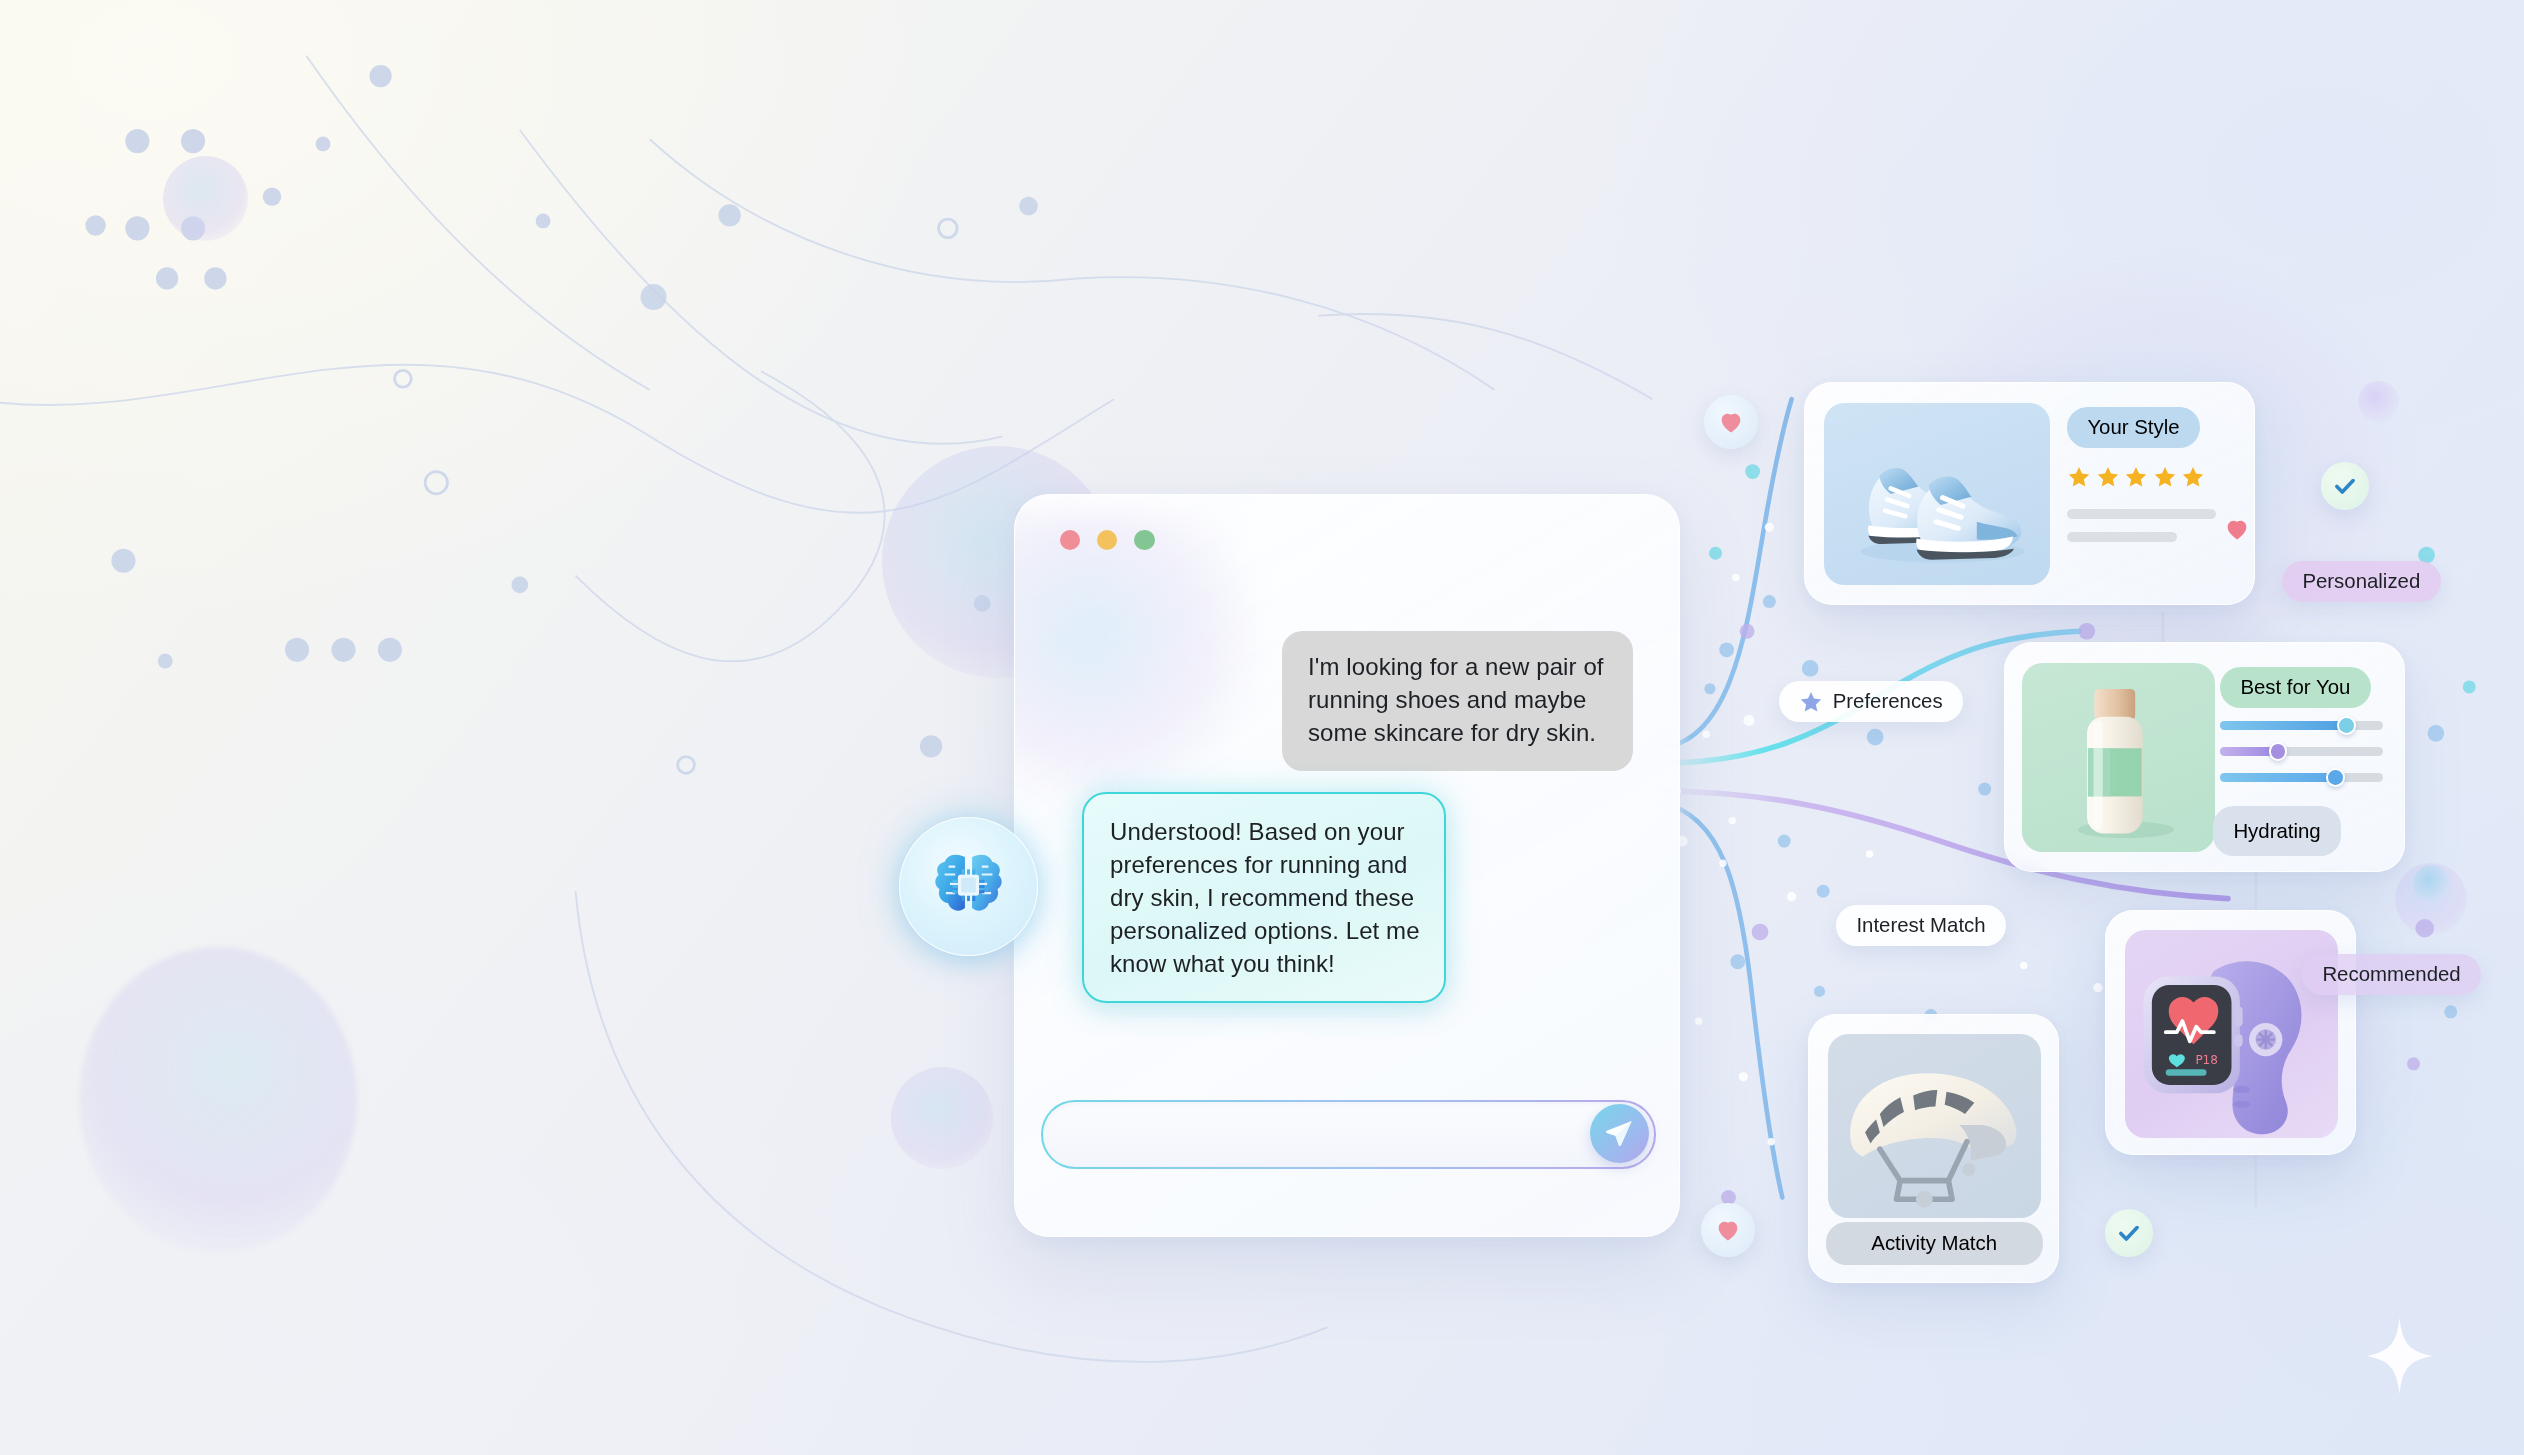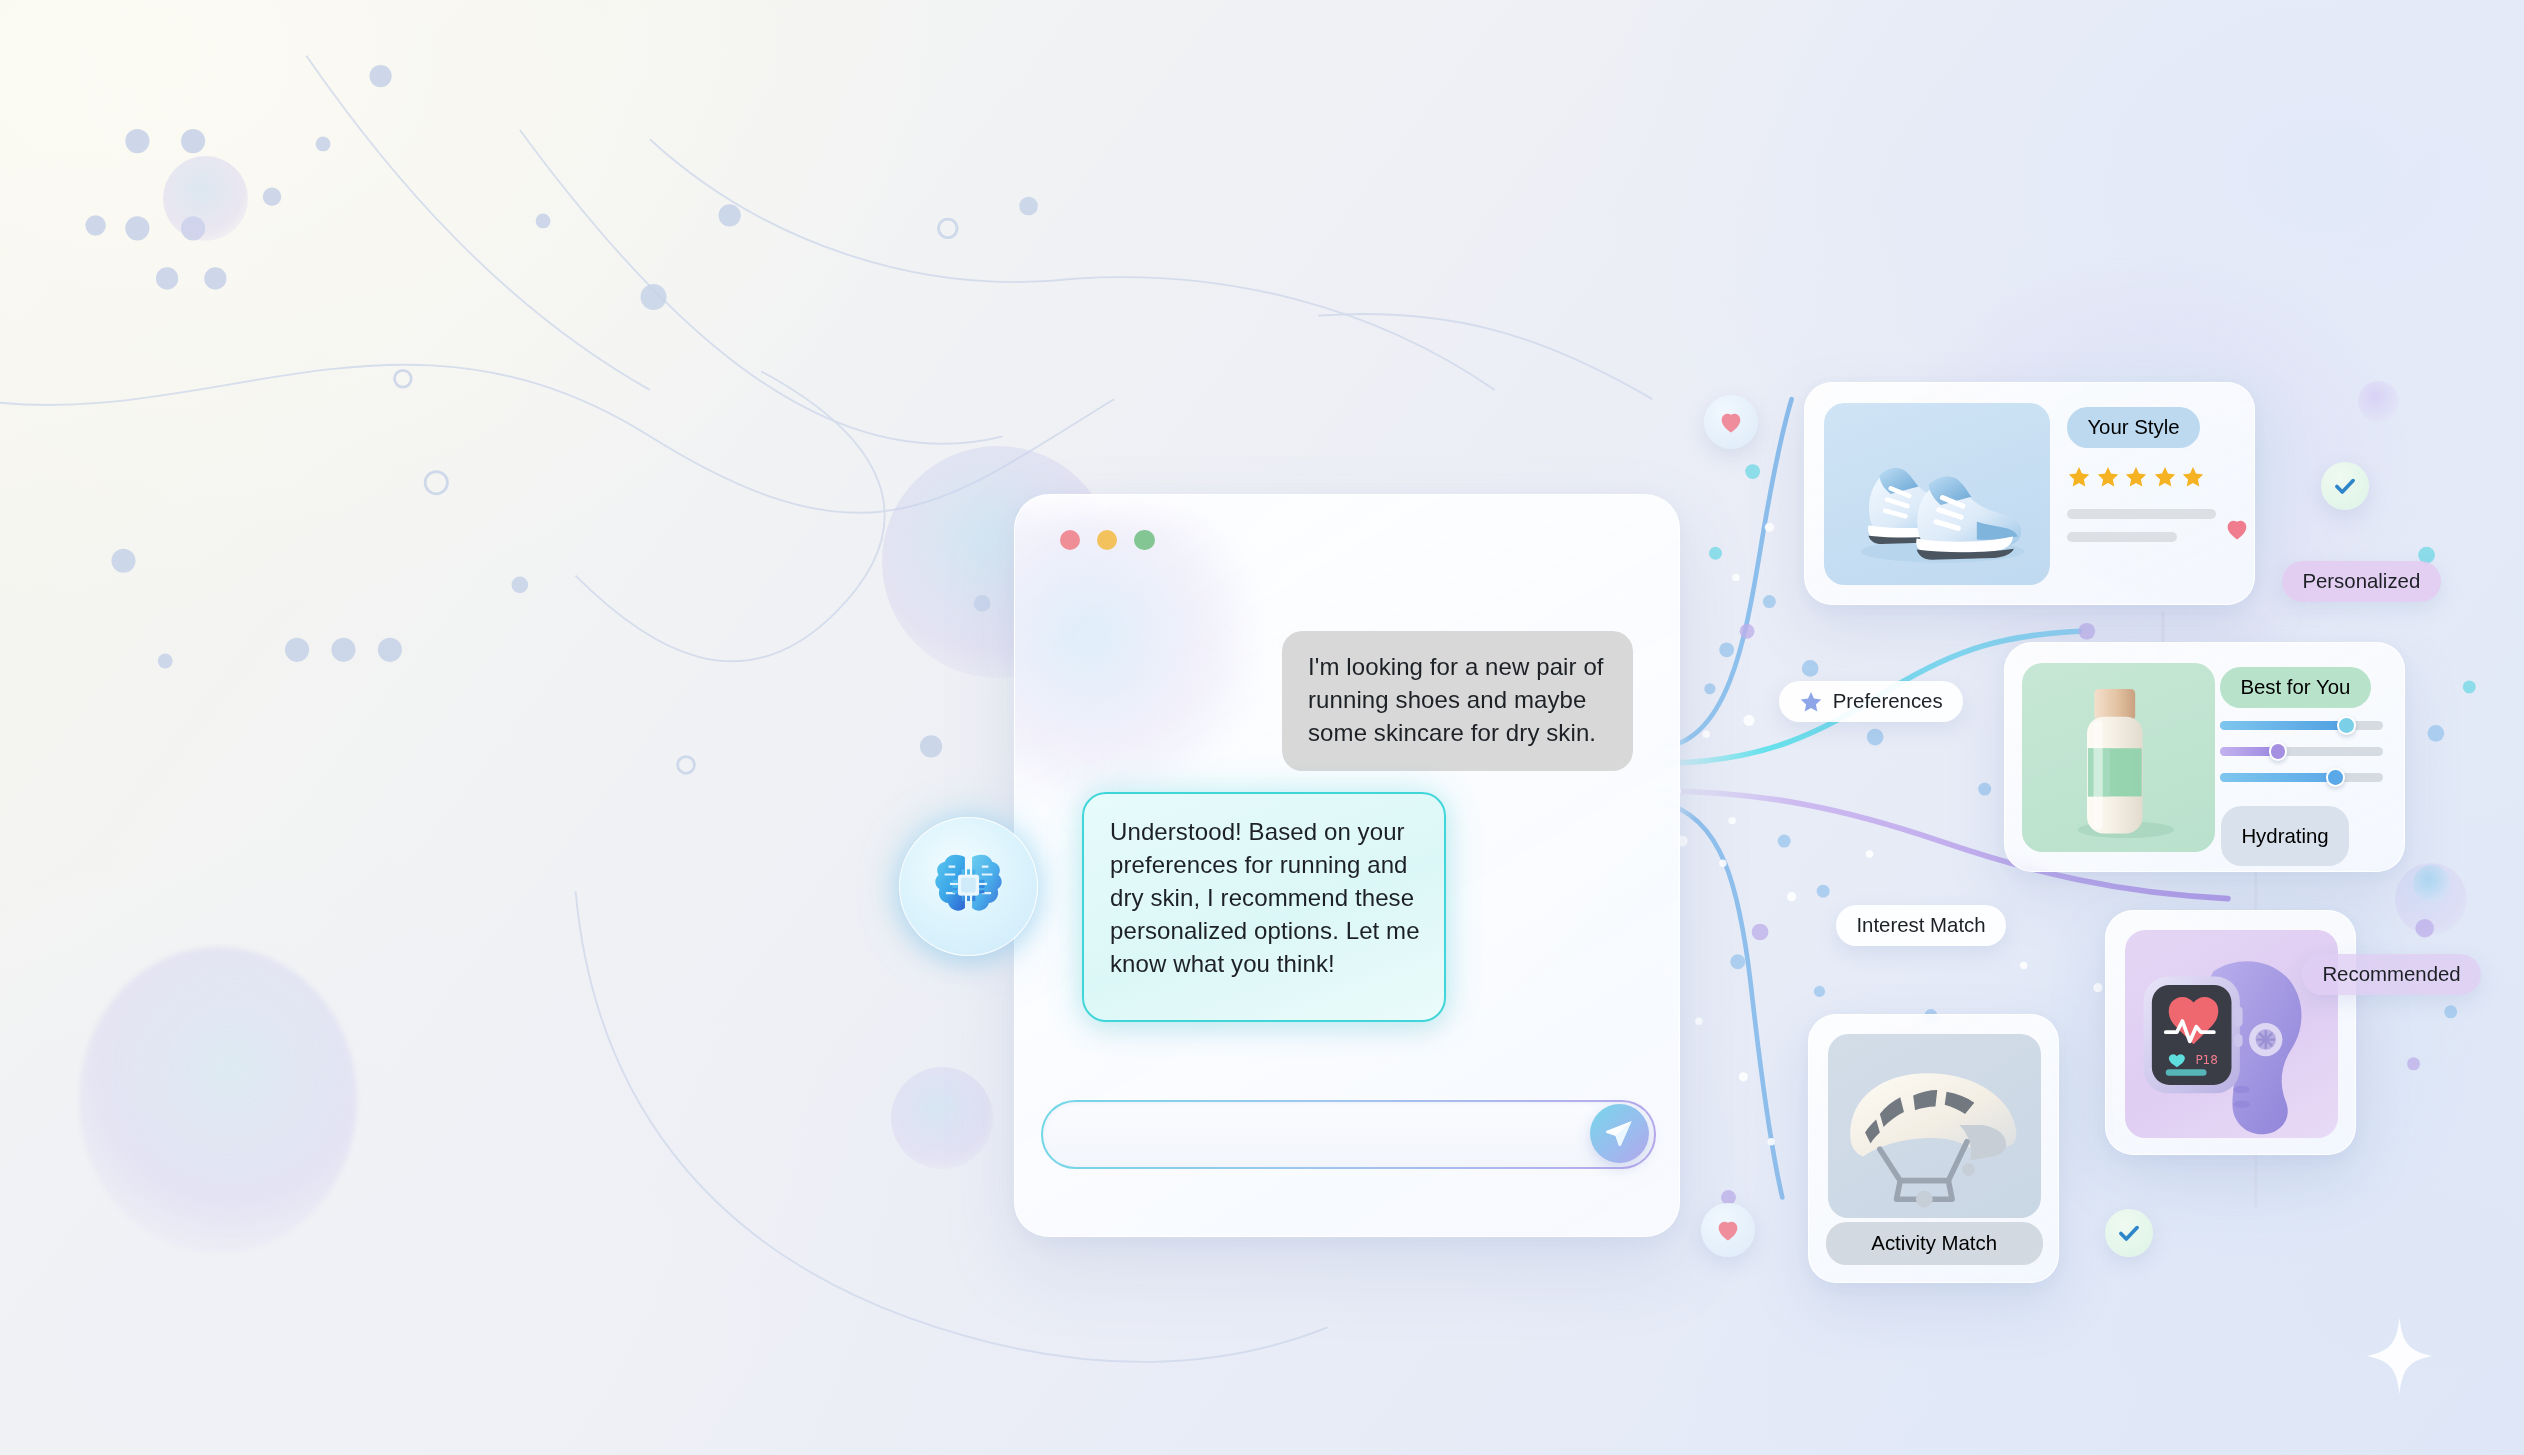--- a/index.html
+++ b/index.html
@@ -39,21 +39,21 @@
   .bubble-user{
     position:absolute; left:267px; top:136px; width:351px;
     background:#d8d8d8; border-radius:20.4px 20.4px 20.4px 20.4px;
     padding:20.4px 24px 22px 26px; z-index:3;
     font-size:24px; line-height:1.36; color:#1d2126; letter-spacing:0.1px;
   }
   .bubble-ai{
     position:absolute; left:67px; top:297px; width:364px;
     background:linear-gradient(160deg,#e7fbfb 0%, #dcf7f7 55%, #eafbfa 100%);
     border:2.3px solid #3fd6da; border-radius:24px;
-    padding:22px 24px 40px 26px; z-index:3;
+    padding:22px 24px 21px 26px; z-index:3;
     font-size:24px; line-height:1.37; color:#1d2126; letter-spacing:0.1px;
     box-shadow:0 0 32px rgba(80,220,224,.34), 0 9.3px 24px rgba(110,170,200,.14);
   }
   .input-row{
     position:absolute; left:26px; bottom:67px; width:615px; height:69px; z-index:3;
   }
   .input-field{
     position:absolute; inset:0; border-radius:34px;
     background:linear-gradient(180deg,#fcfdff,#f3f6fb);
     border:2.3px solid transparent;
@@ -103,21 +103,21 @@
     background:linear-gradient(150deg,#d3dde8,#c9d6e4); }
 
   .badge-pill{
     display:inline-flex; align-items:center; justify-content:center;
     border-radius:20.4px; font-size:20.4px; color:#000000; white-space:nowrap;
   }
   .badge-yourstyle{ position:absolute; left:262px; top:24px; height:41px; padding:0 20.4px;
     background:#bcd9f0; }
   .badge-bestforyou{ position:absolute; left:215px; top:24px; height:41px; padding:0 20.4px;
     background:#b8e3ca; }
-  .badge-hydrating{ position:absolute; left:216px; top:163px; height:60px; padding:0 20.4px;
+  .badge-hydrating{ position:absolute; left:208px; top:163px; height:50px; padding:0 20.4px;
     background:#d9e1ec; }
   .badge-activity{ position:absolute; left:16.7px; bottom:16.7px; width:217px; height:43px;
     background:#d3d9e0; }
 
   .stars{ position:absolute; left:262px; top:82px; display:flex; gap:4.6px; }
   .star{ width:24px; height:24px; }
   .ph-lines{ position:absolute; left:262px; top:126px; width:149px; }
   .ph-line{ height:10.2px; border-radius:5.6px; background:#dcdfe3; margin-bottom:13px; }
   .ph-line.s2{ width:110px; }
   .heart-in-card{ position:absolute; left:418px; top:132px; width:28px; height:28px; }

